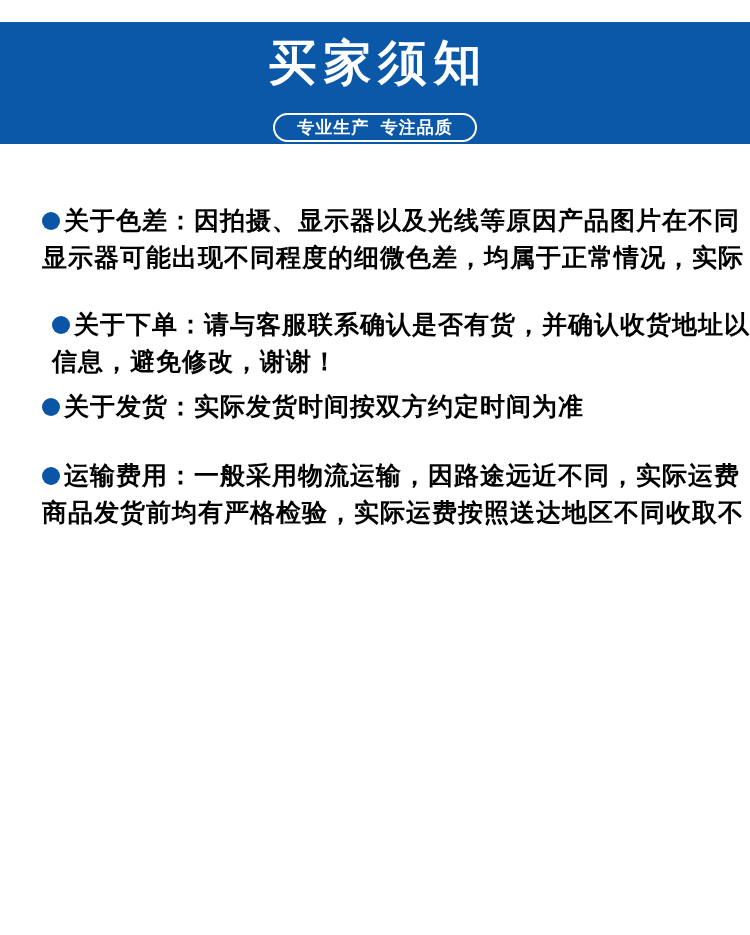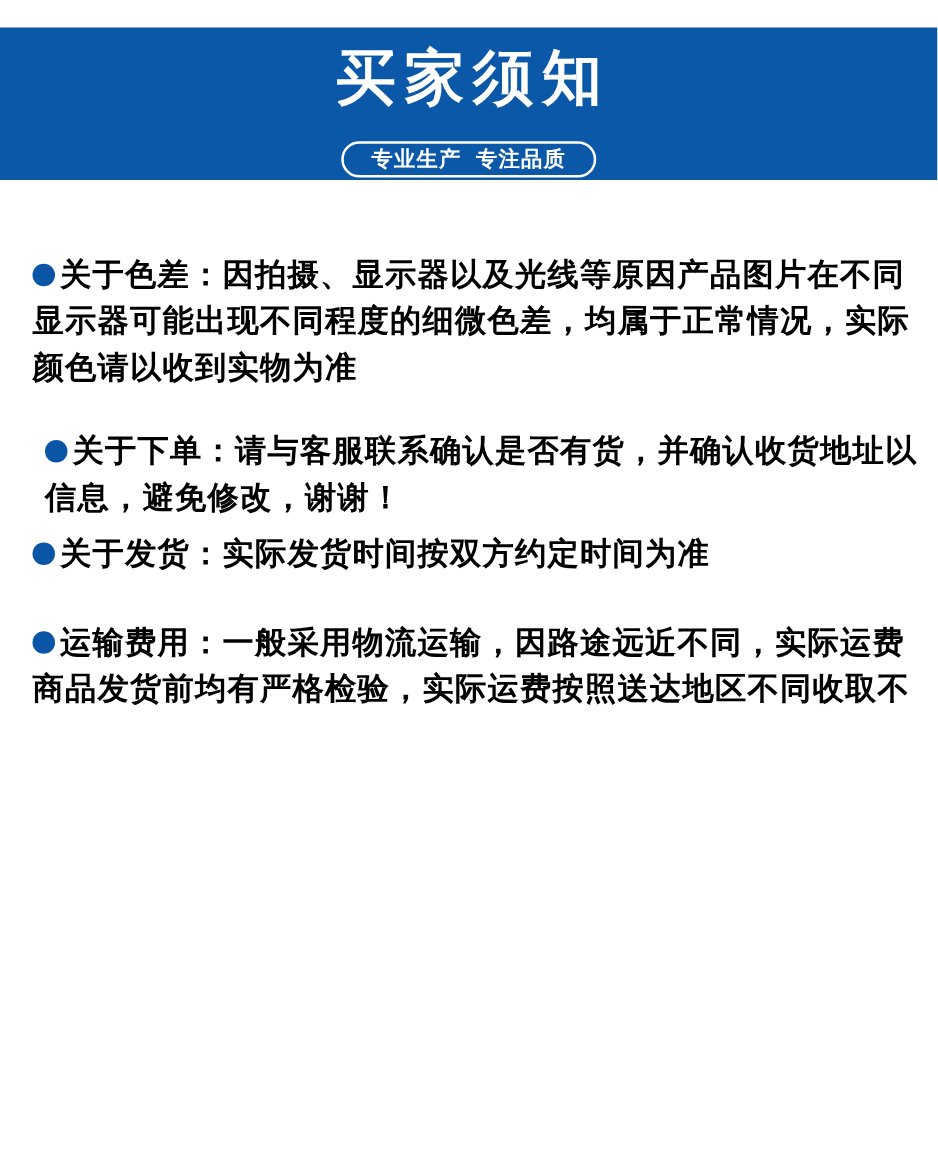--- a/index.html
+++ b/index.html
@@ -49,21 +49,21 @@
     color: #ffffff;
     font-size: 17px;
     font-weight: 700;
     letter-spacing: 1px;
     white-space: pre; 
   }
 
   
   .content {
     position: absolute;
-    left: 0; top: 144px;
+    left: 16px; top: 144px;
     width: 672px;
   }
   .notice {
     padding-left: 26px;
     padding-right: 10px;
   }
   .notice .line {
     font-size: 25px;
     font-weight: 700;
     line-height: 37px;
@@ -77,41 +77,40 @@
     border-radius: 50%;
     background: #0A55A5;
     margin-right: 4px;
     vertical-align: -1px;
   }
   .blue-period { color: #1266C0; }
 
   .notice-1 { margin-top: 58px; }
   .notice-2 { margin-top: 30px; padding-left: 36px; }
   .notice-3 { margin-top: 8px; }
-  .notice-4 { margin-top: 34px; }
+  .notice-4 { margin-top: 34px; font-family: Liberation Mono, monospace; }
   .notice-5 { margin-top: 52px; }
 </style>
 </head>
 <body>
 
 <div class="page">
 
   <div class="header-band">
     <div class="page-title">买家须知</div>
     <div class="subtitle-pill">
       <span>专业生产  专注品质</span>
     </div>
   </div>
 
   <div class="content">
 
     <div class="notice notice-1">
       <div class="line"><span class="bullet"></span><span>关于色差：因拍摄、显示器以及光线等原因产品图片在不同</span></div>
       <div class="line">显示器可能出现不同程度的细微色差，均属于正常情况，实际</div>
-      <div class="line">颜色请以收到实物为准</div>
     </div>
 
     <div class="notice notice-2">
       <div class="line"><span class="bullet"></span><span>关于下单：请与客服联系确认是否有货，并确认收货地址以</span></div>
       <div class="line">信息，避免修改，谢谢！</div>
     </div>
 
     <div class="notice notice-3">
       <div class="line"><span class="bullet"></span><span>关于发货：实际发货时间按双方约定时间为准</span></div>
     </div>

